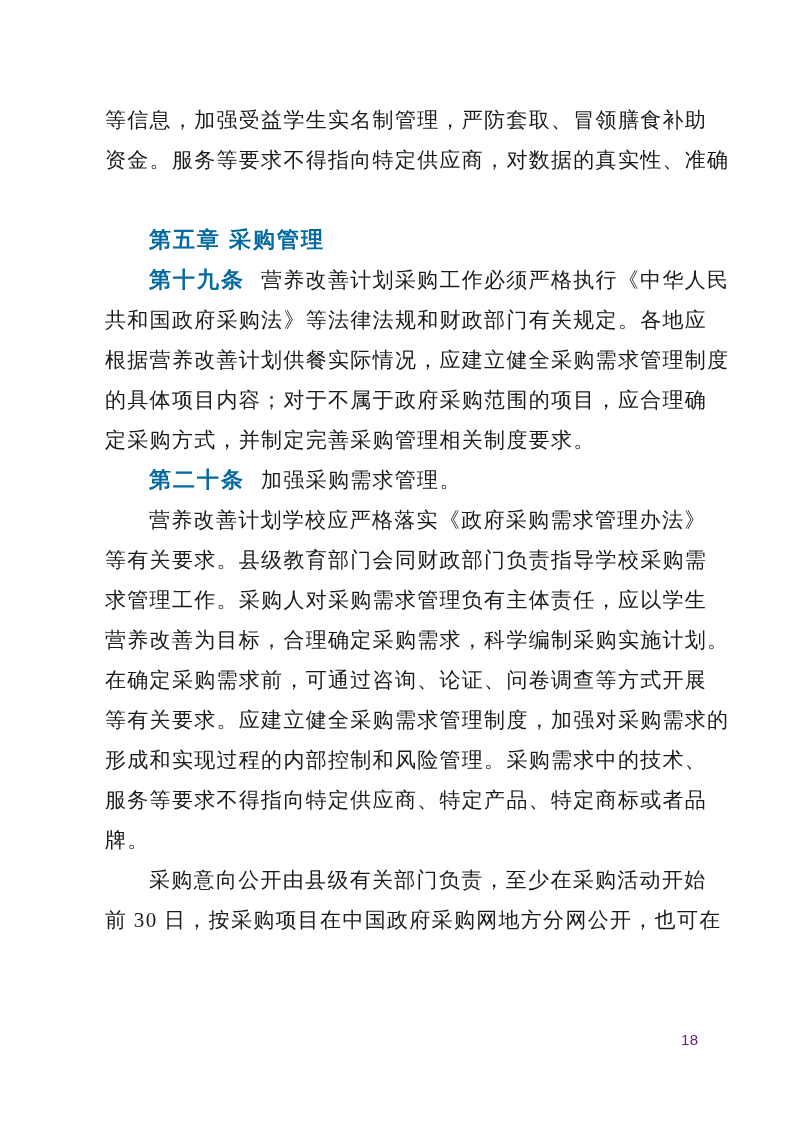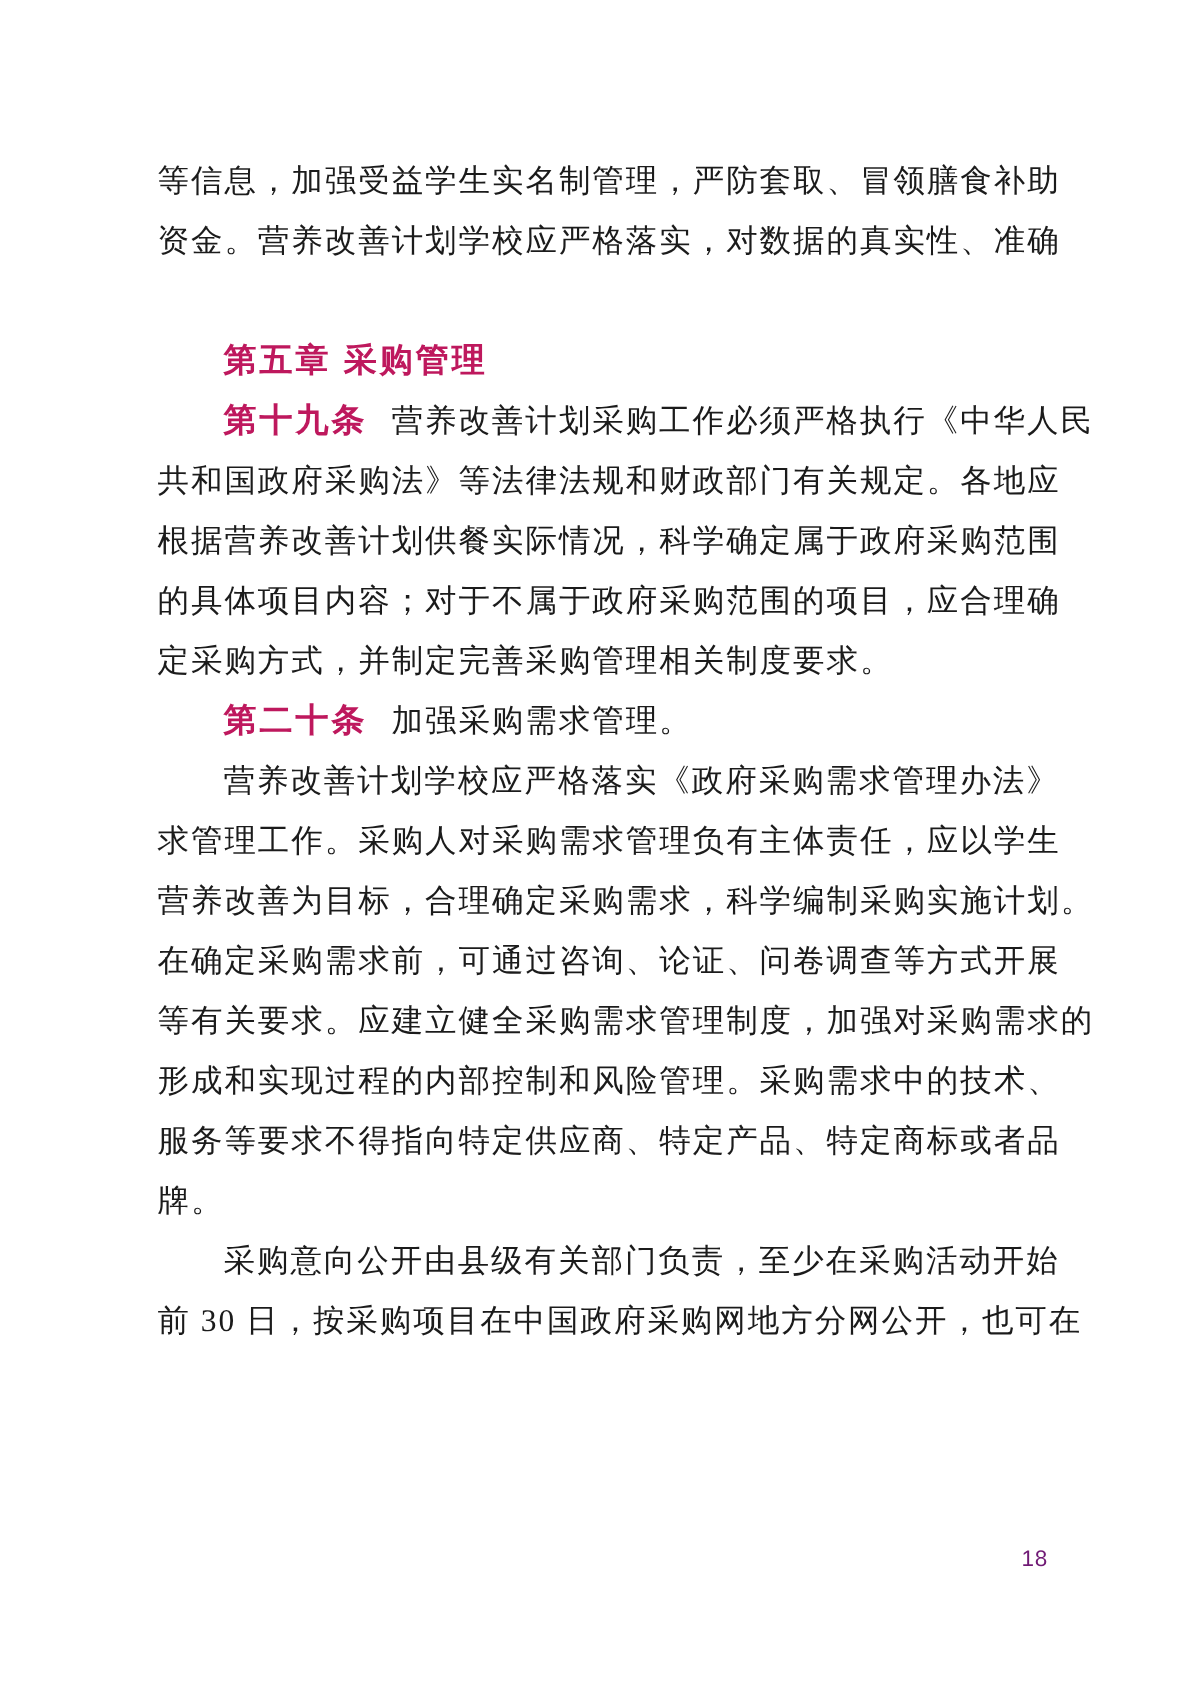--- a/index.html
+++ b/index.html
@@ -28,21 +28,21 @@
     color: #1b1b1b;
     letter-spacing: 1.3px;
     white-space: pre;
   }
   .line.ind {
     padding-left: 44px;
   }
   .lead {
     font-family: "Liberation Sans", "DejaVu Sans", sans-serif;
     font-weight: 700;
-    color: #be185d;
+    color: #0369a1;
     font-size: 22px;
     letter-spacing: 2px;
     margin-right: 16px;
   }
   .heading .lead {
     margin-right: 0;
   }
   .pagenum {
     position: absolute;
     left: 681px;
@@ -53,30 +53,31 @@
     color: #701a75;
     letter-spacing: 0.5px;
   }
 </style>
 </head>
 <body>
 
 <div class="page">
   <div class="content">
       <div class="line">等信息，加强受益学生实名制管理，严防套取、冒领膳食补助</div>
-      <div class="line">资金。营养改善计划学校应严格落实，对数据的真实性、准确</div>
+      <div class="line">资金。服务等要求不得指向特定供应商，对数据的真实性、准确</div>
       <div class="line"></div>
       <div class="line ind heading"><span class="lead">第五章 采购管理</span></div>
       <div class="line ind"><span class="lead">第十九条</span><span>营养改善计划采购工作必须严格执行《中华人民</span></div>
       <div class="line">共和国政府采购法》等法律法规和财政部门有关规定。各地应</div>
-      <div class="line">根据营养改善计划供餐实际情况，科学确定属于政府采购范围</div>
+      <div class="line">根据营养改善计划供餐实际情况，应建立健全采购需求管理制度</div>
       <div class="line">的具体项目内容；对于不属于政府采购范围的项目，应合理确</div>
       <div class="line">定采购方式，并制定完善采购管理相关制度要求。</div>
       <div class="line ind"><span class="lead">第二十条</span><span>加强采购需求管理。</span></div>
       <div class="line ind">营养改善计划学校应严格落实《政府采购需求管理办法》</div>
+      <div class="line">等有关要求。县级教育部门会同财政部门负责指导学校采购需</div>
       <div class="line">求管理工作。采购人对采购需求管理负有主体责任，应以学生</div>
       <div class="line">营养改善为目标，合理确定采购需求，科学编制采购实施计划。</div>
       <div class="line">在确定采购需求前，可通过咨询、论证、问卷调查等方式开展</div>
       <div class="line">等有关要求。应建立健全采购需求管理制度，加强对采购需求的</div>
       <div class="line">形成和实现过程的内部控制和风险管理。采购需求中的技术、</div>
       <div class="line">服务等要求不得指向特定供应商、特定产品、特定商标或者品</div>
       <div class="line">牌。</div>
       <div class="line ind">采购意向公开由县级有关部门负责，至少在采购活动开始</div>
       <div class="line">前 30 日，按采购项目在中国政府采购网地方分网公开，也可在</div>
     </div>

